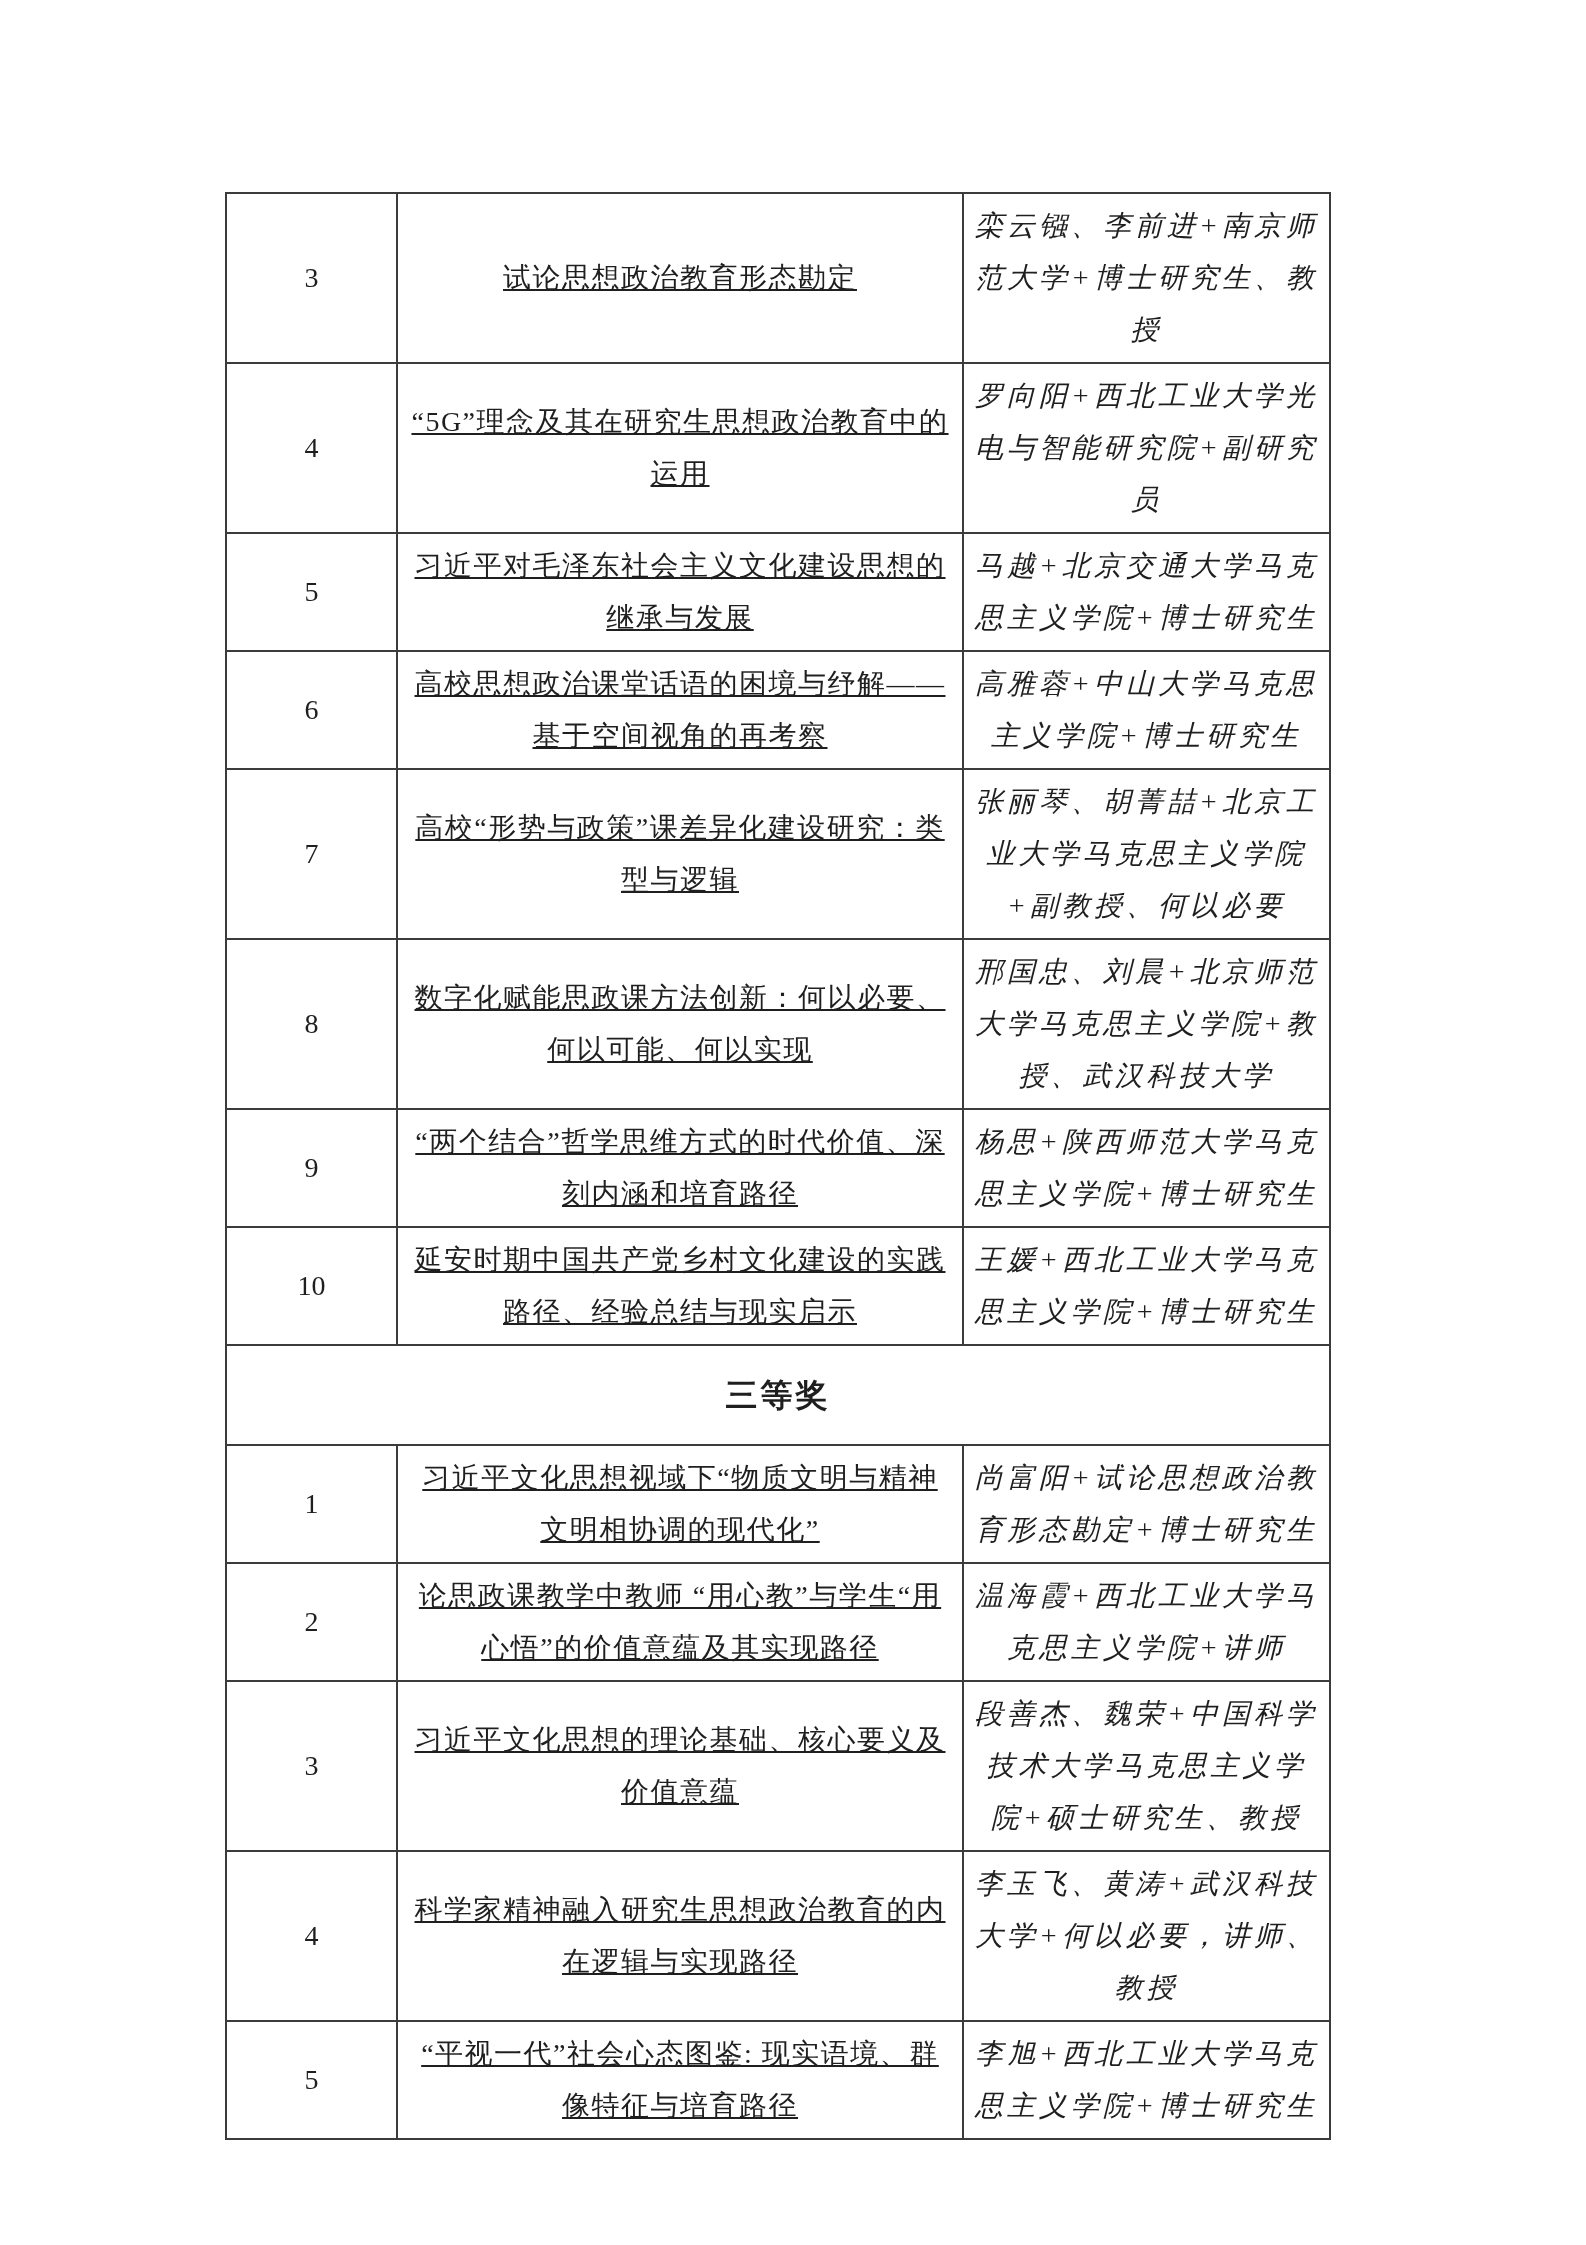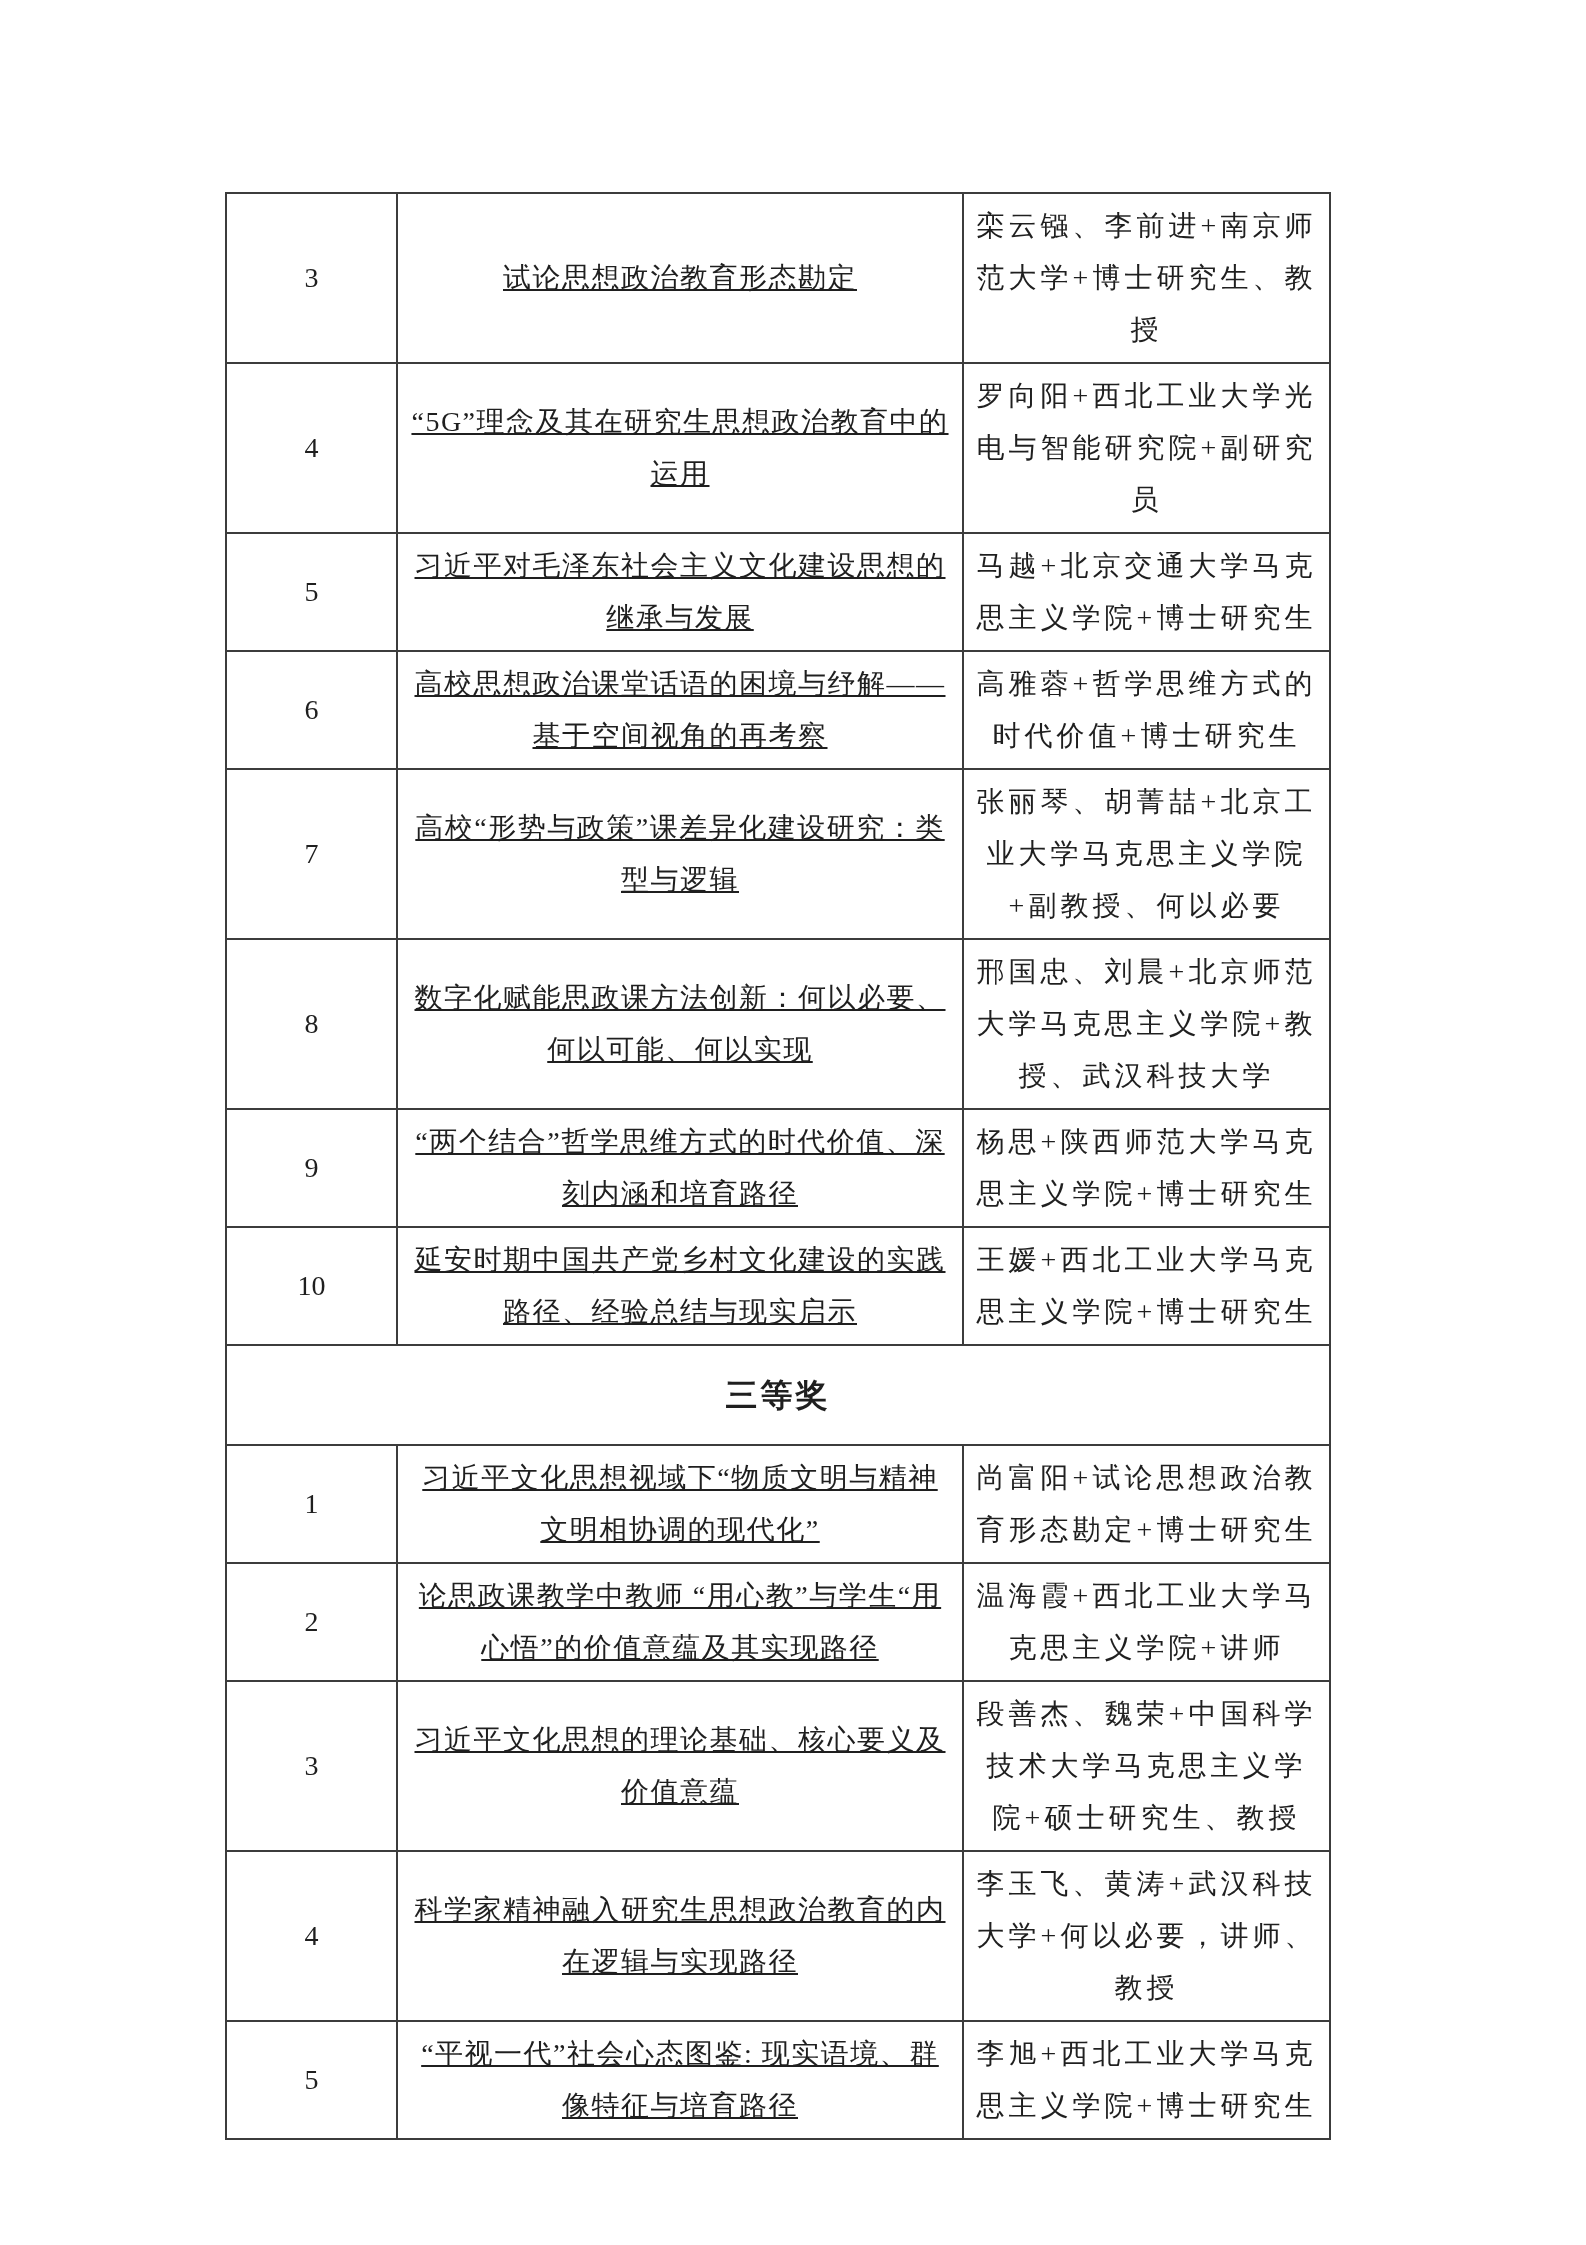--- a/index.html
+++ b/index.html
@@ -41,20 +41,21 @@
     letter-spacing: 0;
   }
   td.title-cell {
     letter-spacing: 1.5px;
     padding: 6px 14px;
     text-decoration: underline;
   }
   td.authors-cell {
     letter-spacing: 4px;
     padding: 6px 8px;
+    font-style: italic;
   }
   tr.section-header-row td {
     font-family: "Liberation Sans", "DejaVu Sans", sans-serif;
     font-weight: 700;
     font-size: 32px;
     letter-spacing: 3px;
     height: 90px;
     padding: 4px;
     word-break: keep-all;
   }
@@ -81,21 +82,21 @@
           <td class="authors-cell">罗向阳+西北工业大学光电与智能研究院+副研究员</td>
         </tr>
         <tr>
           <td class="rank-cell">5</td>
           <td class="title-cell">习近平对毛泽东社会主义文化建设思想的继承与发展</td>
           <td class="authors-cell">马越+北京交通大学马克思主义学院+博士研究生</td>
         </tr>
         <tr>
           <td class="rank-cell">6</td>
           <td class="title-cell">高校思想政治课堂话语的困境与纾解——基于空间视角的再考察</td>
-          <td class="authors-cell">高雅蓉+哲学思维方式的时代价值+博士研究生</td>
+          <td class="authors-cell">高雅蓉+中山大学马克思主义学院+博士研究生</td>
         </tr>
         <tr>
           <td class="rank-cell">7</td>
           <td class="title-cell">高校“形势与政策”课差异化建设研究：类型与逻辑</td>
           <td class="authors-cell">张丽琴、胡菁喆+北京工业大学马克思主义学院+副教授、何以必要</td>
         </tr>
         <tr>
           <td class="rank-cell">8</td>
           <td class="title-cell">数字化赋能思政课方法创新：何以必要、何以可能、何以实现</td>
           <td class="authors-cell">邢国忠、刘晨+北京师范大学马克思主义学院+教授、武汉科技大学</td>

